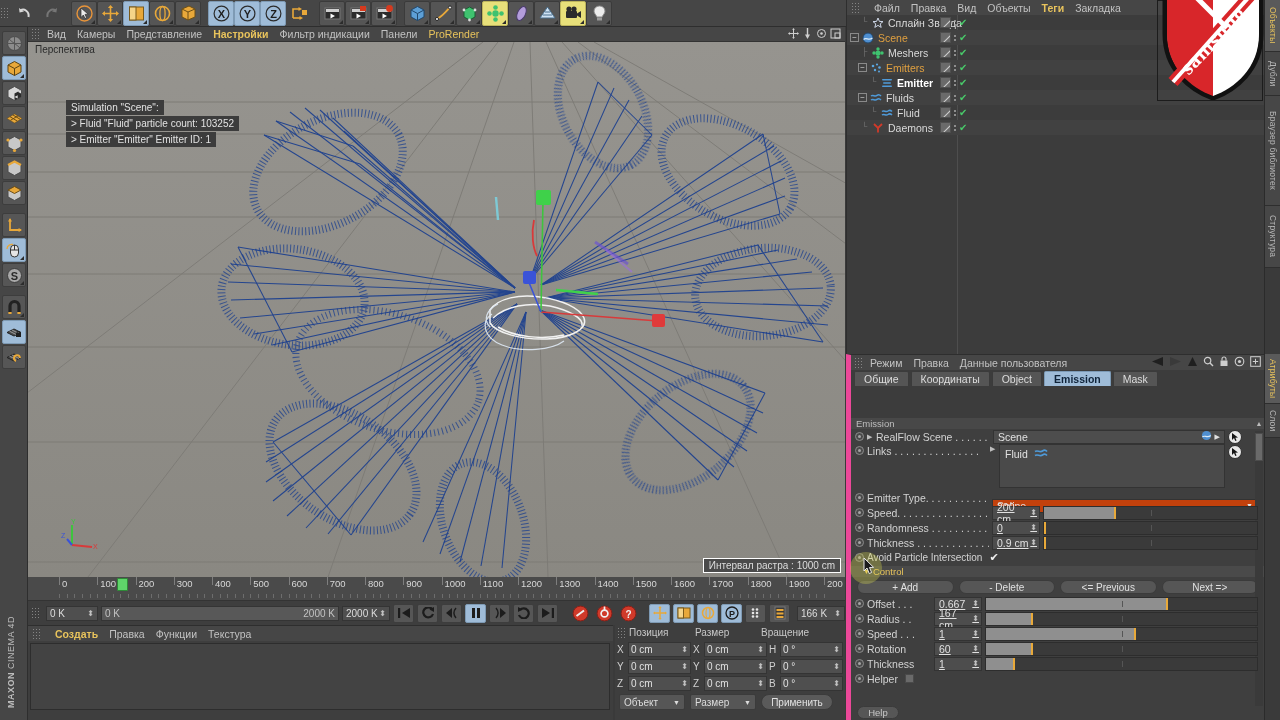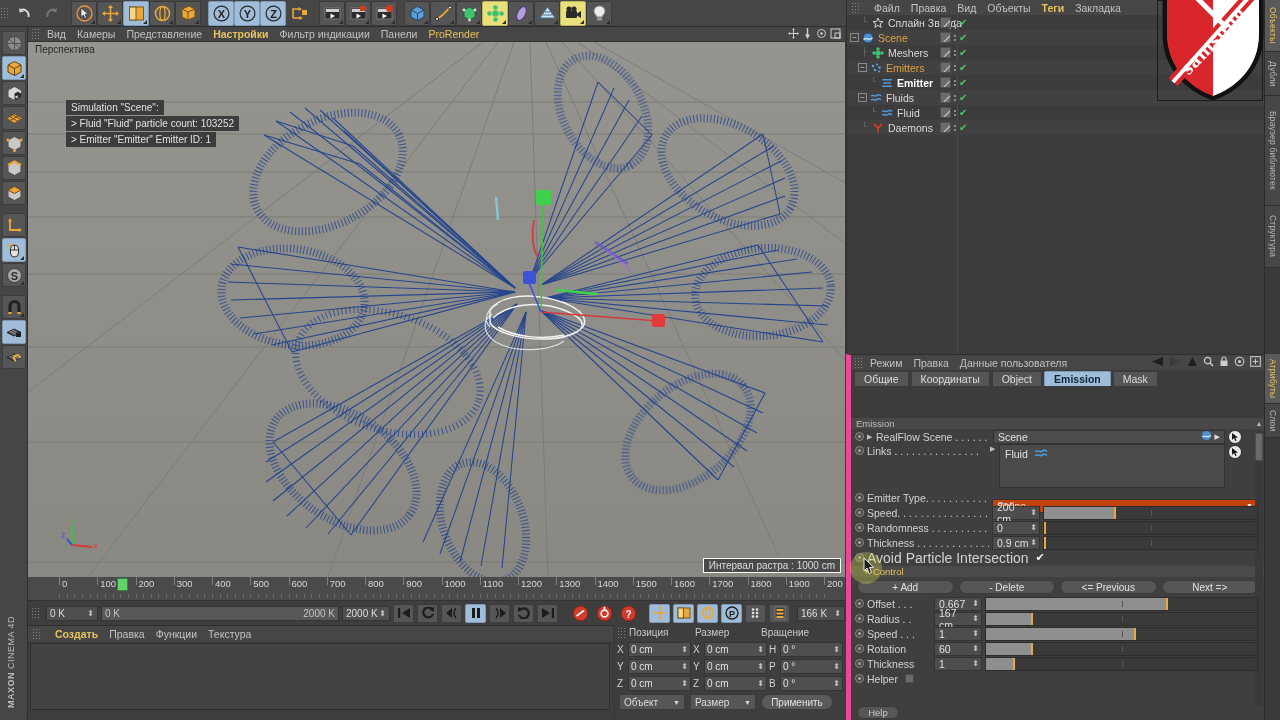--- a/index.html
+++ b/index.html
@@ -163,21 +163,21 @@
   .arrw{ font-size:7px; color:#bdbdbd; width:6px; }
   .plab{ font-size:10.5px; color:#d2d2d2; width:114px; white-space:nowrap; overflow:hidden;}
   .pfield{ flex:1; height:14px; background:#4d4d4d; border:1px solid #333;
      display:flex; align-items:center; padding:0 4px; font-size:10.5px; color:#e0e0e0;
      justify-content:space-between; }
   .pdrop{ flex:1; height:14px; background:#c2410c; border:1px solid #333;
      display:flex; align-items:center; padding:0 4px; font-size:10.5px; color:#e0e0e0;
      justify-content:space-between;margin-top:16px;}
   .pnum{ width:48px; height:14px; background:#4d4d4d; border:1px solid #333;
      display:flex; align-items:center; justify-content:space-between;
-     padding:0 2px 0 4px; font-size:10.5px; color:#e0e0e0; flex:0 0 48px;}
+     padding:0 2px 0 4px; font-size:10.5px; color:#e0e0e0; flex:0 0 48px;text-decoration:underline;}
   .slider{ flex:1; height:14px; background:#3a3a3a; border:1px solid #2d2d2d;
      position:relative; overflow:hidden;}
   .slider .fill{ position:absolute; left:0; top:0; bottom:0; background:#8f8f8f;}
   .slider .knob{ position:absolute; top:0; bottom:0; width:2px; background:#e8a93a;}
   .slider .mid{ position:absolute; top:3px; bottom:3px; width:1px; background:#555; left:50%;}
   .linkbox{ flex:1; height:44px; background:#4a4a4a; border:1px solid #333;
      font-size:10.5px; color:#e0e0e0; padding:3px 5px; display:flex; align-items:center;
      gap:6px;}
   .picker{ width:14px; height:14px; border-radius:50%; background:#e9e9e9;
      border:1px solid #2d2d2d; flex:0 0 14px; display:flex; align-items:center;
@@ -1457,21 +1457,21 @@
         </span>
       <span class="slider">
         <i class="fill" style="width:0%"></i>
           <i class="mid"></i>
           <i class="knob" style="left:0%"></i>
         </span>
     </div>
 
     <div class="prow">
       <span class="radio"></span>
-      <span style="font-size:14px;color:#d2d2d2;white-space:nowrap">Avoid Particle Intersection</span>
+      <span style="font-size:10px;color:#d2d2d2;white-space:nowrap">Avoid Particle Intersection</span>
       <span style="color:#efefef;font-size:11px;margin-left:4px">✔</span>
     </div>
 
     <div id="ctrl-hdr">
       <span style="font-size:7px;color:#e8c35c">▼</span>
       <span style="color:#e8c35c">Control</span>
     </div>
 
     <div class="btnrow">
       <span class="rbtn">+ Add</span>

